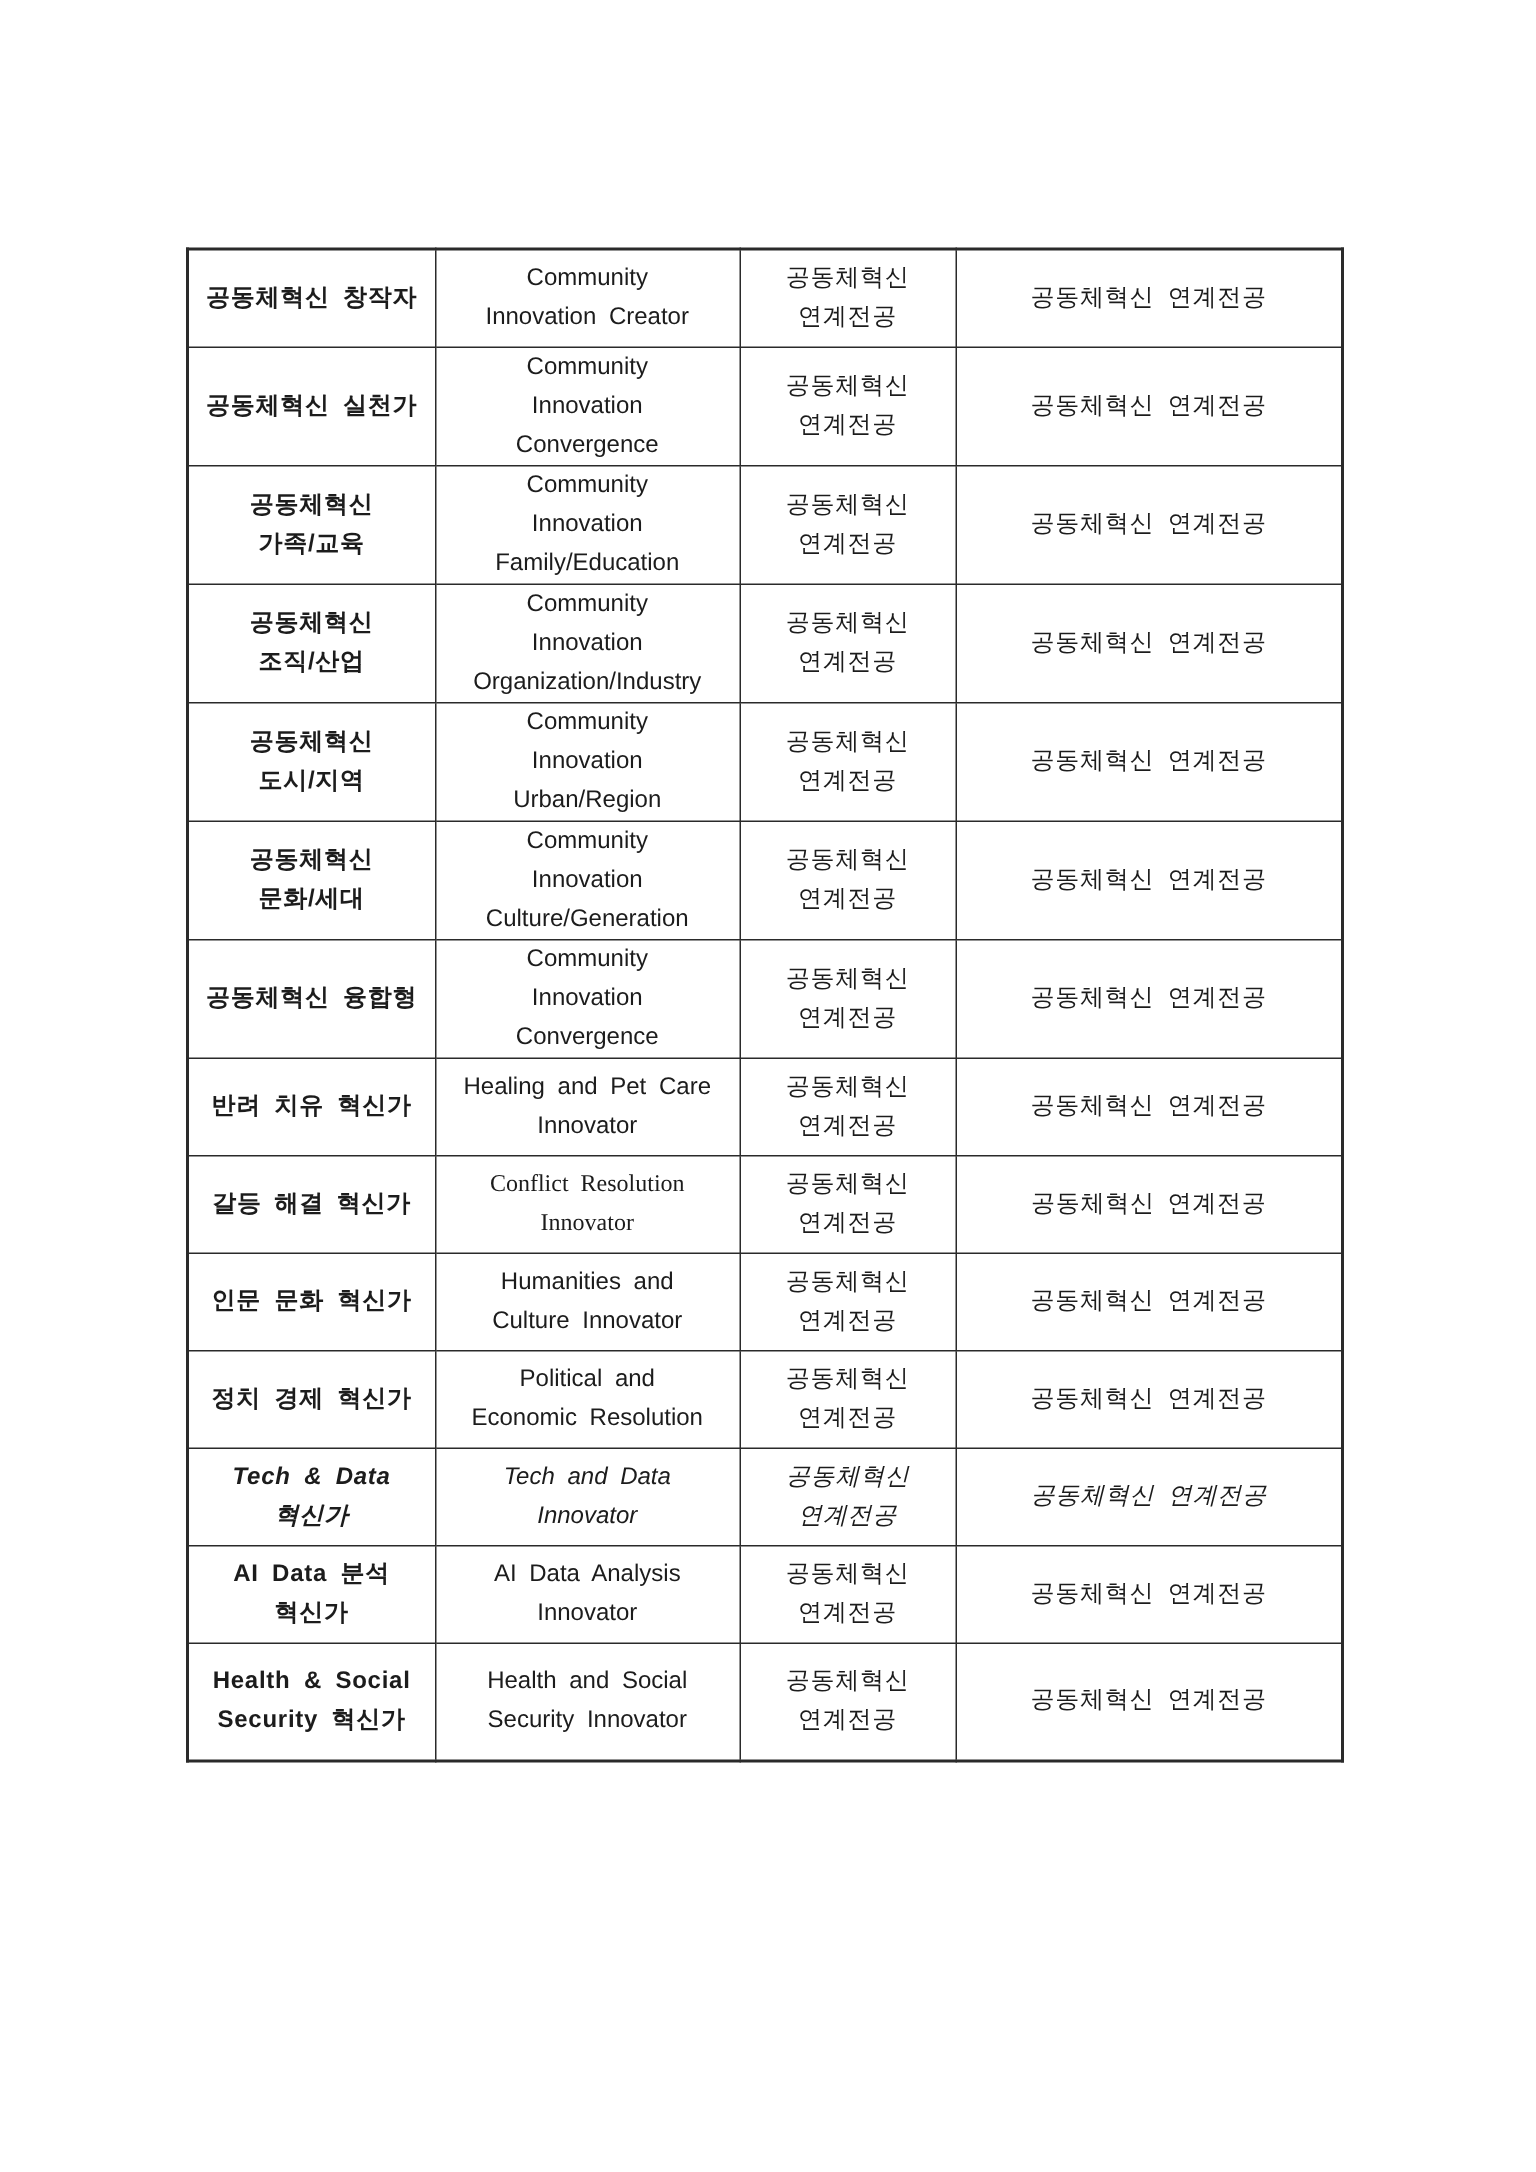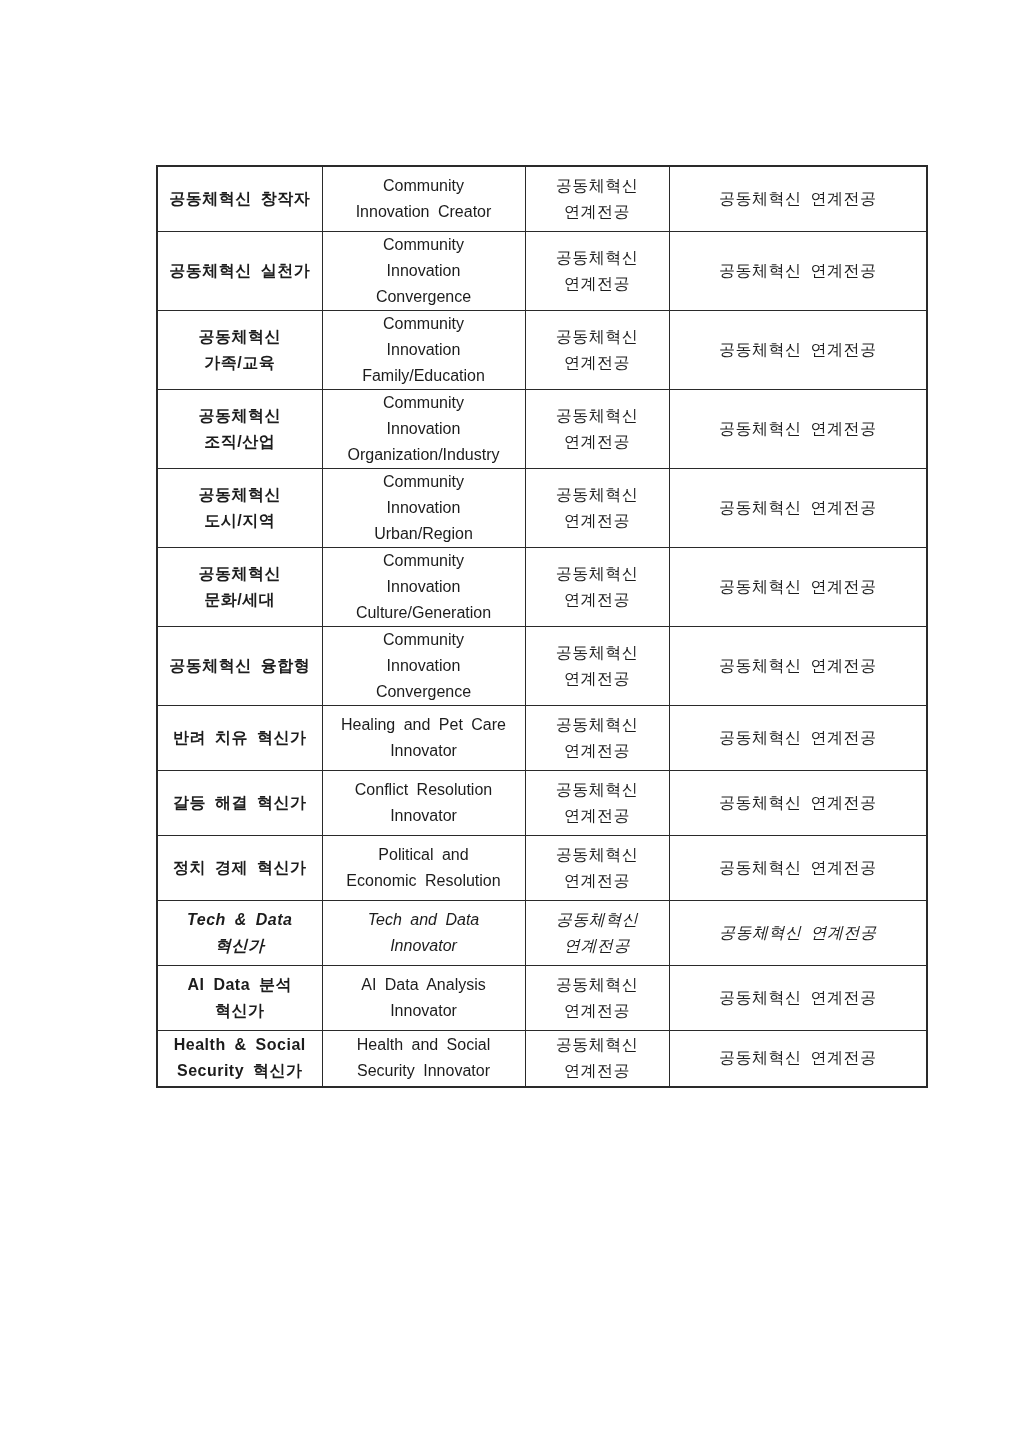--- a/index.html
+++ b/index.html
@@ -10,21 +10,21 @@
   }
   .page {
     position: relative;
     width: 1024px;
     height: 1448px;
     background: #ffffff;
     overflow: hidden;
   }
   table.majors-table {
     position: absolute;
-    left: 156px;
+    left: 124px;
     top: 165px;
     width: 770px;
     border-collapse: collapse;
     table-layout: fixed;
     border: 2px solid #2a2a2a;
   }
   table.majors-table td {
     border: 1px solid #2a2a2a;
     text-align: center;
     vertical-align: middle;
@@ -184,27 +184,43 @@
             <div class="line">Innovator</div>
           </td>
           <td class="col-short">
             <div class="line">공동체혁신</div>
             <div class="line">연계전공</div>
           </td>
           <td class="col-full">
             <div class="line">공동체혁신 연계전공</div>
           </td>
         </tr>
+        <tr style="height: 65px; font-family: Liberation Serif, serif;">
+          <td class="col-ko">
+            <div class="line">갈등 해결 혁신가</div>
+          </td>
+          <td class="col-en">
+            <div class="line">Conflict Resolution</div>
+            <div class="line">Innovator</div>
+          </td>
+          <td class="col-short">
+            <div class="line">공동체혁신</div>
+            <div class="line">연계전공</div>
+          </td>
+          <td class="col-full">
+            <div class="line">공동체혁신 연계전공</div>
+          </td>
+        </tr>
         <tr style="height: 65px;">
           <td class="col-ko">
-            <div class="line">갈등 해결 혁신가</div>
-          </td>
-          <td class="col-en">
-            <div class="line">Conflict Resolution</div>
-            <div class="line">Innovator</div>
+            <div class="line">인문 문화 혁신가</div>
+          </td>
+          <td class="col-en">
+            <div class="line">Humanities and</div>
+            <div class="line">Culture Innovator</div>
           </td>
           <td class="col-short">
             <div class="line">공동체혁신</div>
             <div class="line">연계전공</div>
           </td>
           <td class="col-full">
             <div class="line">공동체혁신 연계전공</div>
           </td>
         </tr>
         <tr style="height: 65px; padding-left: 20px;">
@@ -250,21 +266,21 @@
             <div class="line">Innovator</div>
           </td>
           <td class="col-short">
             <div class="line">공동체혁신</div>
             <div class="line">연계전공</div>
           </td>
           <td class="col-full">
             <div class="line">공동체혁신 연계전공</div>
           </td>
         </tr>
-        <tr style="height: 57px;">
+        <tr style="height: 79px;">
           <td class="col-ko">
             <div class="line">Health &amp; Social</div>
             <div class="line">Security 혁신가</div>
           </td>
           <td class="col-en">
             <div class="line">Health and Social</div>
             <div class="line">Security Innovator</div>
           </td>
           <td class="col-short">
             <div class="line">공동체혁신</div>

